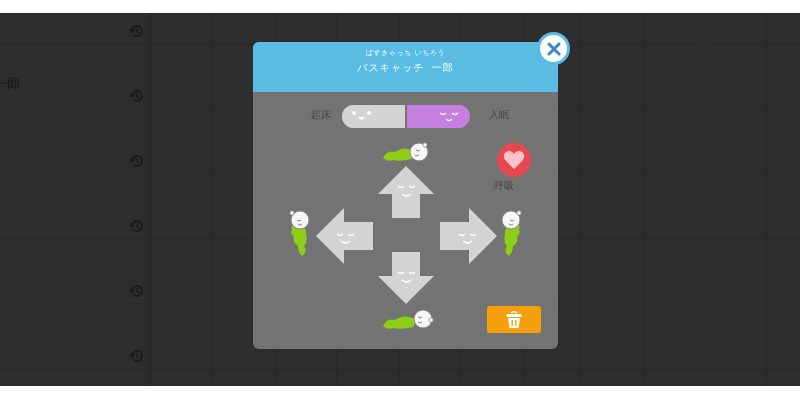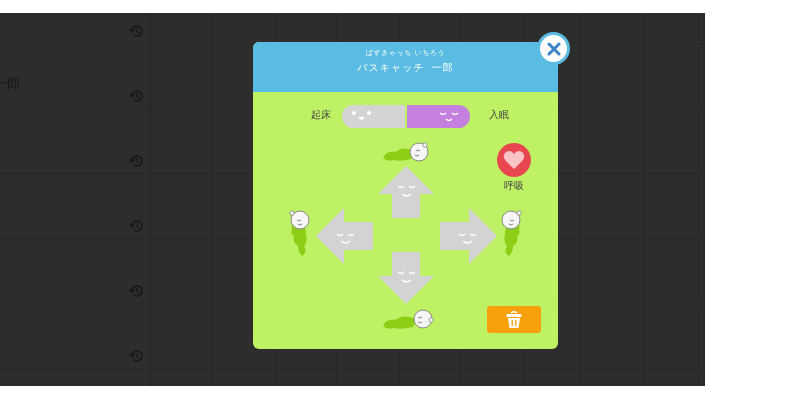--- a/index.html
+++ b/index.html
@@ -1,40 +1,40 @@
 <!DOCTYPE html>
 <html><head>
 <meta charset="utf-8">
 <style>
   * { box-sizing: border-box; margin: 0; padding: 0; }
   html, body { width: 800px; height: 400px; overflow: hidden; background: #ffffff; font-family: "DejaVu Sans", "Liberation Sans", sans-serif; }
   #stage { position: absolute; left: 0; top: 0; width: 800px; height: 400px; background: #ffffff; }
-  #bg-area { position: absolute; left: 0; top: 13px; width: 705px; height: 373px; background: #2d2d2d; overflow: hidden; }
+  #bg-area { position: absolute; left: 0; top: 13px; width: 800px; height: 373px; background: #2d2d2d; overflow: hidden; }
   .grid-row { position: absolute; left: 0; width: 800px; height: 65px; border-bottom: 2px solid #2a2a2a; }
   .grid-name-cell { position: absolute; left: 0; top: 0; width: 150px; height: 100%; border-right: 2px solid #292929; }
   .history-icon { position: absolute; left: 129px; width: 16px; height: 16px; }
   .bg-name { position: absolute; left: -6px; top: 62px; font-size: 13px; color: #141414; white-space: nowrap; }
 
-  #modal { position: absolute; left: 253px; top: 42px; width: 305px; height: 307px; background: #bef264; border-radius: 6px; overflow: hidden; }
+  #modal { position: absolute; left: 253px; top: 42px; width: 305px; height: 307px; background: #737373; border-radius: 6px; overflow: hidden; }
   #modal-header { position: absolute; left: 0; top: 0; width: 305px; height: 50px; background: #5bbce3; text-align: center; color: #ffffff; }
   #modal-ruby { position: absolute; left: 0; top: 6px; width: 100%; font-size: 7px; letter-spacing: 0.5px; }
   #modal-title { position: absolute; left: 0; top: 19px; width: 100%; font-size: 10px; letter-spacing: 1px; font-family: Liberation Mono, monospace; }
 
   #close-btn { position: absolute; left: 537px; top: 32px; width: 33px; height: 33px; border-radius: 50%; background: #ffffff; border: 3px solid #5bbce3; display: flex; align-items: center; justify-content: center; cursor: pointer; }
 
   .toggle-label { position: absolute; font-size: 10px; color: #444; }
   #toggle { position: absolute; left: 342px; top: 105px; width: 128px; height: 23px; }
   #toggle-wake { position: absolute; left: 0; top: 0; width: 63px; height: 23px; background: #d4d4d4; border-radius: 12px 0 0 12px; }
   #toggle-sleep { position: absolute; left: 65px; top: 0; width: 63px; height: 23px; background: #c57fdf; border-radius: 0 12px 12px 0; }
 
   .arrow { position: absolute; }
   .baby { position: absolute; }
 
   #breath-btn { position: absolute; left: 497px; top: 143px; width: 34px; height: 34px; border-radius: 50%; background: #e8474f; display: flex; align-items: center; justify-content: center; cursor: pointer; }
-  #breath-label { position: absolute; left: 494px; top: 179px; width: 40px; text-align: center; font-size: 10px; color: #444; }
+  #breath-label { position: absolute; left: 494px; top: 179px; width: 40px; font-size: 10px; color: #444; }
 
   #trash-btn { position: absolute; left: 487px; top: 306px; width: 54px; height: 27px; background: #f6a10c; border-radius: 3px; display: flex; align-items: center; justify-content: center; cursor: pointer; }
 </style>
 </head>
 <body>
 
 <div id="stage">
   <div id="bg-area">
 
     <div class="grid-row" style="top:-33px">

